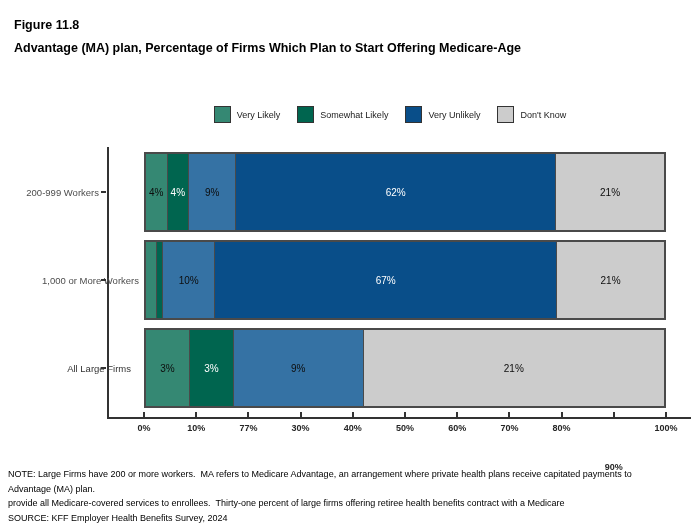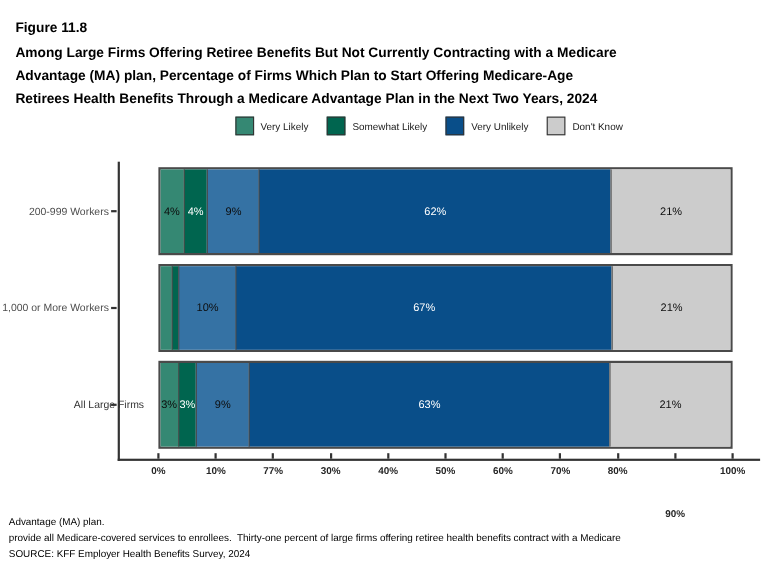--- a/index.html
+++ b/index.html
@@ -30,23 +30,21 @@
                 font-size:9px;font-weight:700;color:#262626;}
   .note{position:absolute;left:8px;top:467px;font-size:9px;line-height:14.5px;color:#000;}
   .note div{white-space:pre;}
 </style>
 </head>
 <body>
 
 <div class="page">
   <div class="fig-num">Figure 11.8</div>
   <div class="title">
-    <div>Among Large Firms Offering Retiree Benefits But Not Currently Contracting with a Medicare</div>
     <div>Advantage (MA) plan, Percentage of Firms Which Plan to Start Offering Medicare-Age</div>
-    <div>Retirees Health Benefits Through a Medicare Advantage Plan in the Next Two Years, 2024</div>
   </div>
 
   <div class="legend" id="legend">
       <div class="legend-item">
         <div class="swatch" style="background: rgb(53, 136, 115);"></div>
         <div class="legend-label">Very Likely</div>
       </div>
       <div class="legend-item">
         <div class="swatch" style="background: rgb(0, 101, 79);"></div>
         <div class="legend-label">Somewhat Likely</div>
@@ -76,21 +74,21 @@
         <div class="seg" style="flex-grow: 9; flex-basis: 0px; background: rgb(53, 114, 164);">
           <span style="color: rgb(13, 13, 13);">9%</span>
         </div>
         <div class="seg" style="flex-grow: 62; flex-basis: 0px; background: rgb(9, 78, 137);">
           <span style="color: rgb(255, 255, 255);">62%</span>
         </div>
         <div class="seg" style="flex-grow: 21; flex-basis: 0px; background: rgb(204, 204, 204);">
           <span style="color: rgb(13, 13, 13);">21%</span>
         </div>
       </div>
-      <div class="row-label" style="top: 240px;">1,000 or More Workers</div>
+      <div class="row-label" style="top: 240px; padding-left: 40px;">1,000 or More Workers</div>
       <div class="y-tick" style="top: 279px;"></div>
       <div class="bar-track" style="top: 240px;">
         <div class="seg" style="flex-grow: 2; flex-basis: 0px; background: rgb(53, 136, 115);">
           <span style="color: rgb(13, 13, 13);"></span>
         </div>
         <div class="seg" style="flex-grow: 1; flex-basis: 0px; background: rgb(0, 101, 79);">
           <span style="color: rgb(255, 255, 255);"></span>
         </div>
         <div class="seg" style="flex-grow: 10; flex-basis: 0px; background: rgb(53, 114, 164);">
           <span style="color: rgb(13, 13, 13);">10%</span>
@@ -107,23 +105,20 @@
       <div class="bar-track" style="top: 328px;">
         <div class="seg" style="flex-grow: 3; flex-basis: 0px; background: rgb(53, 136, 115);">
           <span style="color: rgb(13, 13, 13);">3%</span>
         </div>
         <div class="seg" style="flex-grow: 3; flex-basis: 0px; background: rgb(0, 101, 79);">
           <span style="color: rgb(255, 255, 255);">3%</span>
         </div>
         <div class="seg" style="flex-grow: 9; flex-basis: 0px; background: rgb(53, 114, 164);">
           <span style="color: rgb(13, 13, 13);">9%</span>
         </div>
-        <div class="seg" style="flex-grow: 63; flex-basis: 0px; background: rgb(9, 78, 137);">
-          <span style="color: rgb(255, 255, 255);">63%</span>
-        </div>
         <div class="seg" style="flex-grow: 21; flex-basis: 0px; background: rgb(204, 204, 204);">
           <span style="color: rgb(13, 13, 13);">21%</span>
         </div>
       </div>
       <div class="x-tick" style="left: 143px;"></div>
       <div class="x-tick-label" style="left: 122px;">0%</div>
       <div class="x-tick" style="left: 195.2px;"></div>
       <div class="x-tick-label" style="left: 174.2px;">10%</div>
       <div class="x-tick" style="left: 247.4px;"></div>
       <div class="x-tick-label" style="left: 226.4px;">77%</div>
@@ -139,17 +134,18 @@
       <div class="x-tick-label" style="left: 487.4px;">70%</div>
       <div class="x-tick" style="left: 560.6px;"></div>
       <div class="x-tick-label" style="left: 539.6px;">80%</div>
       <div class="x-tick" style="left: 612.8px;"></div>
       <div class="x-tick-label" style="left: 591.8px; margin-top: 39px;">90%</div>
       <div class="x-tick" style="left: 665px;"></div>
       <div class="x-tick-label" style="left: 644px;">100%</div>
     </div>
 
   <div class="note">
+    <div>NOTE: Large Firms have 200 or more workers.  MA refers to Medicare Advantage, an arrangement where private health plans receive capitated payments to</div>
     <div>Advantage (MA) plan.</div>
     <div>provide all Medicare-covered services to enrollees.  Thirty-one percent of large firms offering retiree health benefits contract with a Medicare</div>
     <div>SOURCE: KFF Employer Health Benefits Survey, 2024</div>
   </div>
 </div>
 
 </body></html>

